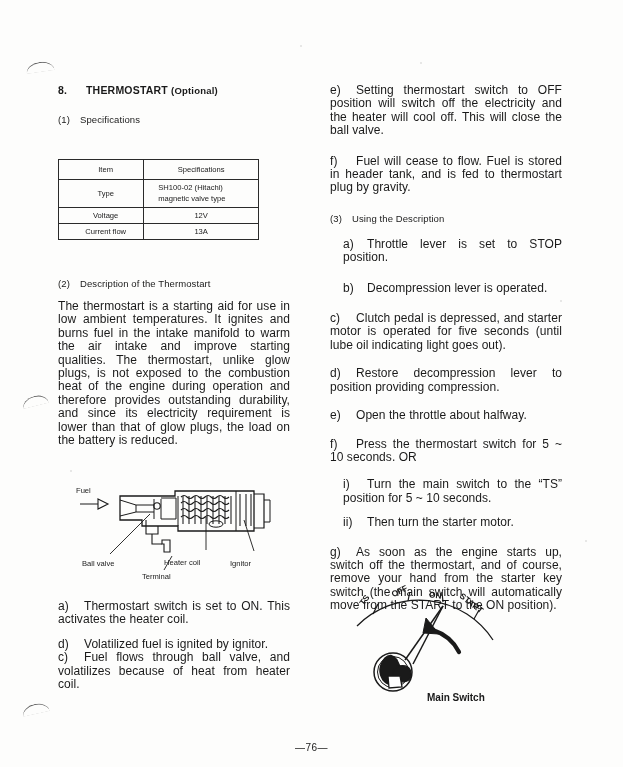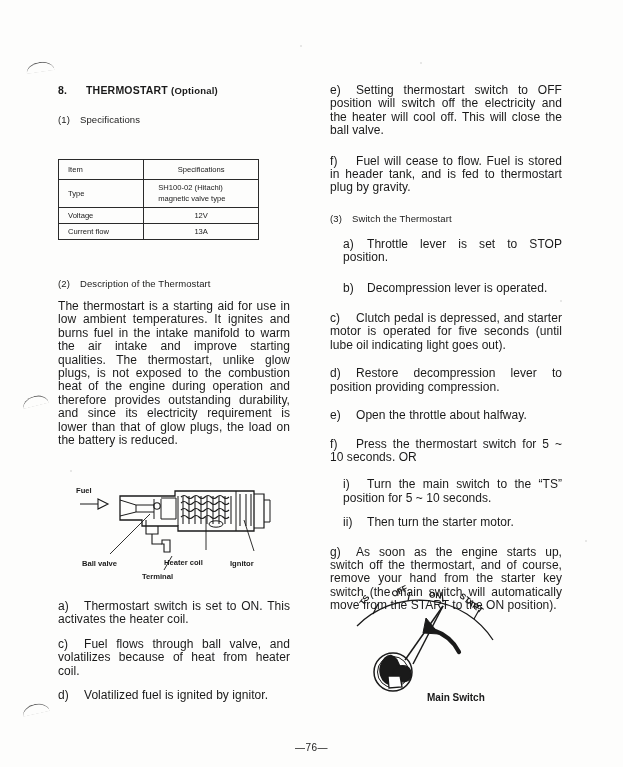--- a/index.html
+++ b/index.html
@@ -81,39 +81,39 @@
     width: 201px;
     border-collapse: collapse;
     font-size: 7.6px;
   }
   .spec-table td, .spec-table th {
     border: 1px solid #2a2a2a;
     padding: 3px 0 3px 0;
     font-weight: normal;
     vertical-align: middle;
   }
-  .spec-table .c-item { width: 86px; padding-left: 9px; text-align: left; }
+  .spec-table .c-item { width: 86px; padding-left: 9px; text-align: center; }
   .spec-table .c-spec { width: 114px; text-align: center; }
   .spec-table thead td { text-align: center; padding-left: 0; height: 13px; }
   .spec-table .two-line { line-height: 10.5px; text-align: left; padding-left: 14px; }
   .spec-table .tall { height: 28px; }
   .spec-table .row { height: 16px; }
 
   
   .fig-thermo {
     position: absolute;
     left: 58px;
     top: 486px;
     width: 235px;
     height: 100px;
   }
   .fig-thermo .lab {
     position: absolute;
     font-size: 7.6px;
-    font-weight: bold;
+    font-weight: normal;
     white-space: nowrap;
   }
   .lab-fuel    { left: 18px;  top: 0px; }
   .lab-ball    { left: 24px;  top: 73px; }
   .lab-heater  { left: 106px; top: 72px; }
   .lab-ignitor { left: 172px; top: 73px; }
   .lab-term    { left: 84px;  top: 86px; }
 
   
   .fig-switch {
@@ -275,38 +275,38 @@
   <span class="lab lab-ball">Ball valve</span>
   <span class="lab lab-heater">Heater coil</span>
   <span class="lab lab-ignitor">Ignitor</span>
   <span class="lab lab-term">Terminal</span>
 </div>
 
 <div class="col" style="left:58px; top:600px; width:232px;">
   <p class="body item">
     <span class="lbl">a)</span><span>Thermostart switch is set to ON.   This activates the heater coil.</span>
   </p>
+  <p class="body item last">
+    <span class="lbl">d)</span><span>Volatilized fuel is ignited by ignitor.</span>
+  </p>
   <p class="body item">
     <span class="lbl">c)</span><span>Fuel flows through ball valve, and volatilizes because of heat from heater coil.</span>
-  </p>
-  <p class="body item last">
-    <span class="lbl">d)</span><span>Volatilized fuel is ignited by ignitor.</span>
   </p>
 </div>
 
 <div class="col col-right">
   <p class="body item">
     <span class="lbl">e)</span><span>Setting thermostart switch to OFF position will switch off the electricity and the heater will cool off. This will close the ball valve.</span>
   </p>
   <p class="body item" style="margin-top:17px;">
     <span class="lbl">f)</span><span>Fuel will cease to flow.  Fuel is stored in header tank, and is fed to thermostart plug by gravity.</span>
   </p>
 
   <h2 class="sub" style="margin-top:18px; margin-bottom:14px;">
-    <span class="num">(3)</span><span>Switch the Thermostart</span>
+    <span class="num">(3)</span><span>Using the Description</span>
   </h2>
 
   <p class="body item ind" style="margin-bottom:17px;">
     <span class="lbl">a)</span><span>Throttle lever is set to STOP position.</span>
   </p>
   <p class="body item ind" style="margin-bottom:17px;">
     <span class="lbl">b)</span><span>Decompression lever is operated.</span>
   </p>
   <p class="body item" style="margin-bottom:15px;">
     <span class="lbl">c)</span><span>Clutch pedal is depressed, and starter motor is operated for five seconds (until lube  oil indicating light goes out).</span>

